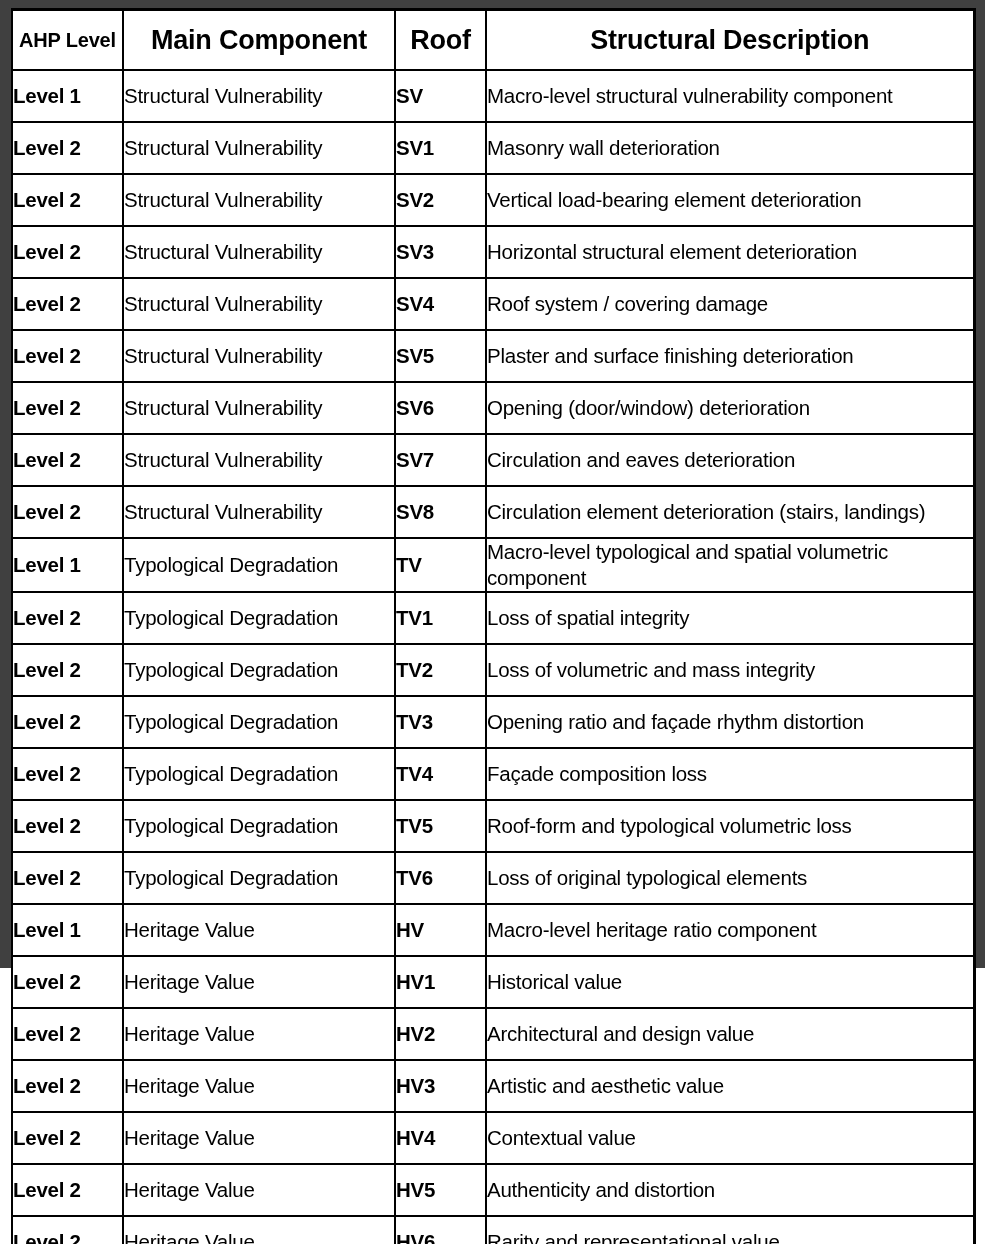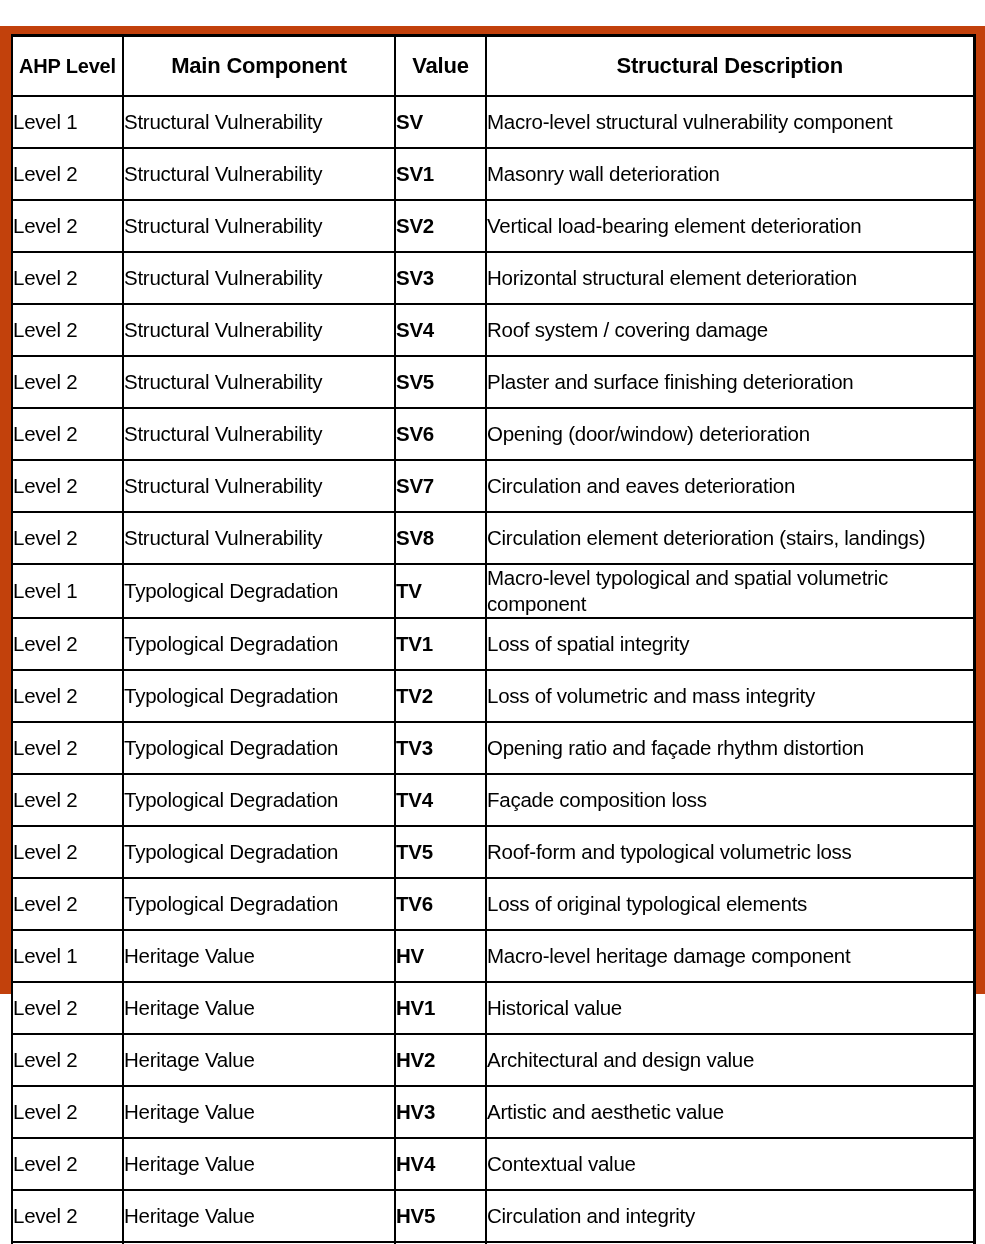--- a/index.html
+++ b/index.html
@@ -12,22 +12,21 @@
     height: 1244px;
     font-family: "Liberation Sans", sans-serif;
     color: #000000;
     overflow: hidden;
   }
 
   #sheet {
     position: relative;
     width: 985px;
     height: 968px;
-    background: #c2410c;
-    margin-top: 26px;
+    background: #404040;
   }
 
   
   #indicator-table {
     position: absolute;
     left: 11px;
     top: 8px;
     width: 962px;
     border-collapse: collapse;
     table-layout: fixed;
@@ -49,21 +48,21 @@
     border: 2px solid #000;
     padding: 0;
     vertical-align: middle;
     background: #ffffff;
   }
 
   
   thead th {
     height: 58px;
     font-weight: bold;
-    font-size: 22px;
+    font-size: 27px;
     text-align: center;
     letter-spacing: -0.2px;
     white-space: nowrap;
   }
   thead th.th-level {
     font-size: 20px;
     padding: 0 2px;
   }
 
   
@@ -72,21 +71,21 @@
   tbody td {
     height: 50px;
     font-size: 20.5px;
     line-height: 1.08;
     text-align: left;
     letter-spacing: -0.25px;
     white-space: nowrap;
     overflow: visible;
   }
 
-  .cell-pad      { padding-left: 6px;  padding-right: 3px; }
+  .cell-pad      { padding-left: 6px;  padding-right: 3px; font-weight: bold; }
   .cell-pad-comp { padding-left: 8px;  padding-right: 3px; border-radius: 7px; }
   .cell-pad-code { padding-left: 7px;  padding-right: 3px; font-weight: bold; }
   .cell-pad-desc { padding-left: 7px;  padding-right: 3px; }
 
   
   td.desc-wrap {
     white-space: normal;
     line-height: 1.26;
     vertical-align: top;
     padding-top: 3px;
@@ -111,21 +110,21 @@
       <col class="c-level">
       <col class="c-comp">
       <col class="c-code">
       <col class="c-desc">
     </colgroup>
 
     <thead>
       <tr>
         <th class="th-level">AHP Level</th>
         <th>Main Component</th>
-        <th>Value</th>
+        <th>Roof</th>
         <th>Structural Description</th>
       </tr>
     </thead>
 
     <tbody id="table-body">
         <tr>
           <td class="cell-pad">Level 1</td>
           <td class="cell-pad-comp">Structural Vulnerability</td>
           <td class="cell-pad-code">SV</td>
           <td class="cell-pad-desc">Macro-level structural vulnerability component</td>
@@ -219,21 +218,21 @@
         <tr>
           <td class="cell-pad">Level 2</td>
           <td class="cell-pad-comp">Typological Degradation</td>
           <td class="cell-pad-code">TV6</td>
           <td class="cell-pad-desc">Loss of original typological elements</td>
         </tr>
         <tr>
           <td class="cell-pad">Level 1</td>
           <td class="cell-pad-comp">Heritage Value</td>
           <td class="cell-pad-code">HV</td>
-          <td class="cell-pad-desc">Macro-level heritage damage component</td>
+          <td class="cell-pad-desc">Macro-level heritage ratio component</td>
         </tr>
         <tr>
           <td class="cell-pad">Level 2</td>
           <td class="cell-pad-comp">Heritage Value</td>
           <td class="cell-pad-code">HV1</td>
           <td class="cell-pad-desc">Historical value</td>
         </tr>
         <tr>
           <td class="cell-pad">Level 2</td>
           <td class="cell-pad-comp">Heritage Value</td>
@@ -249,21 +248,21 @@
         <tr>
           <td class="cell-pad">Level 2</td>
           <td class="cell-pad-comp">Heritage Value</td>
           <td class="cell-pad-code">HV4</td>
           <td class="cell-pad-desc">Contextual value</td>
         </tr>
         <tr>
           <td class="cell-pad">Level 2</td>
           <td class="cell-pad-comp">Heritage Value</td>
           <td class="cell-pad-code">HV5</td>
-          <td class="cell-pad-desc">Circulation and integrity</td>
+          <td class="cell-pad-desc">Authenticity and distortion</td>
         </tr>
         <tr>
           <td class="cell-pad">Level 2</td>
           <td class="cell-pad-comp">Heritage Value</td>
           <td class="cell-pad-code">HV6</td>
           <td class="cell-pad-desc">Rarity and representational value</td>
         </tr>
       </tbody>
   </table>
 

